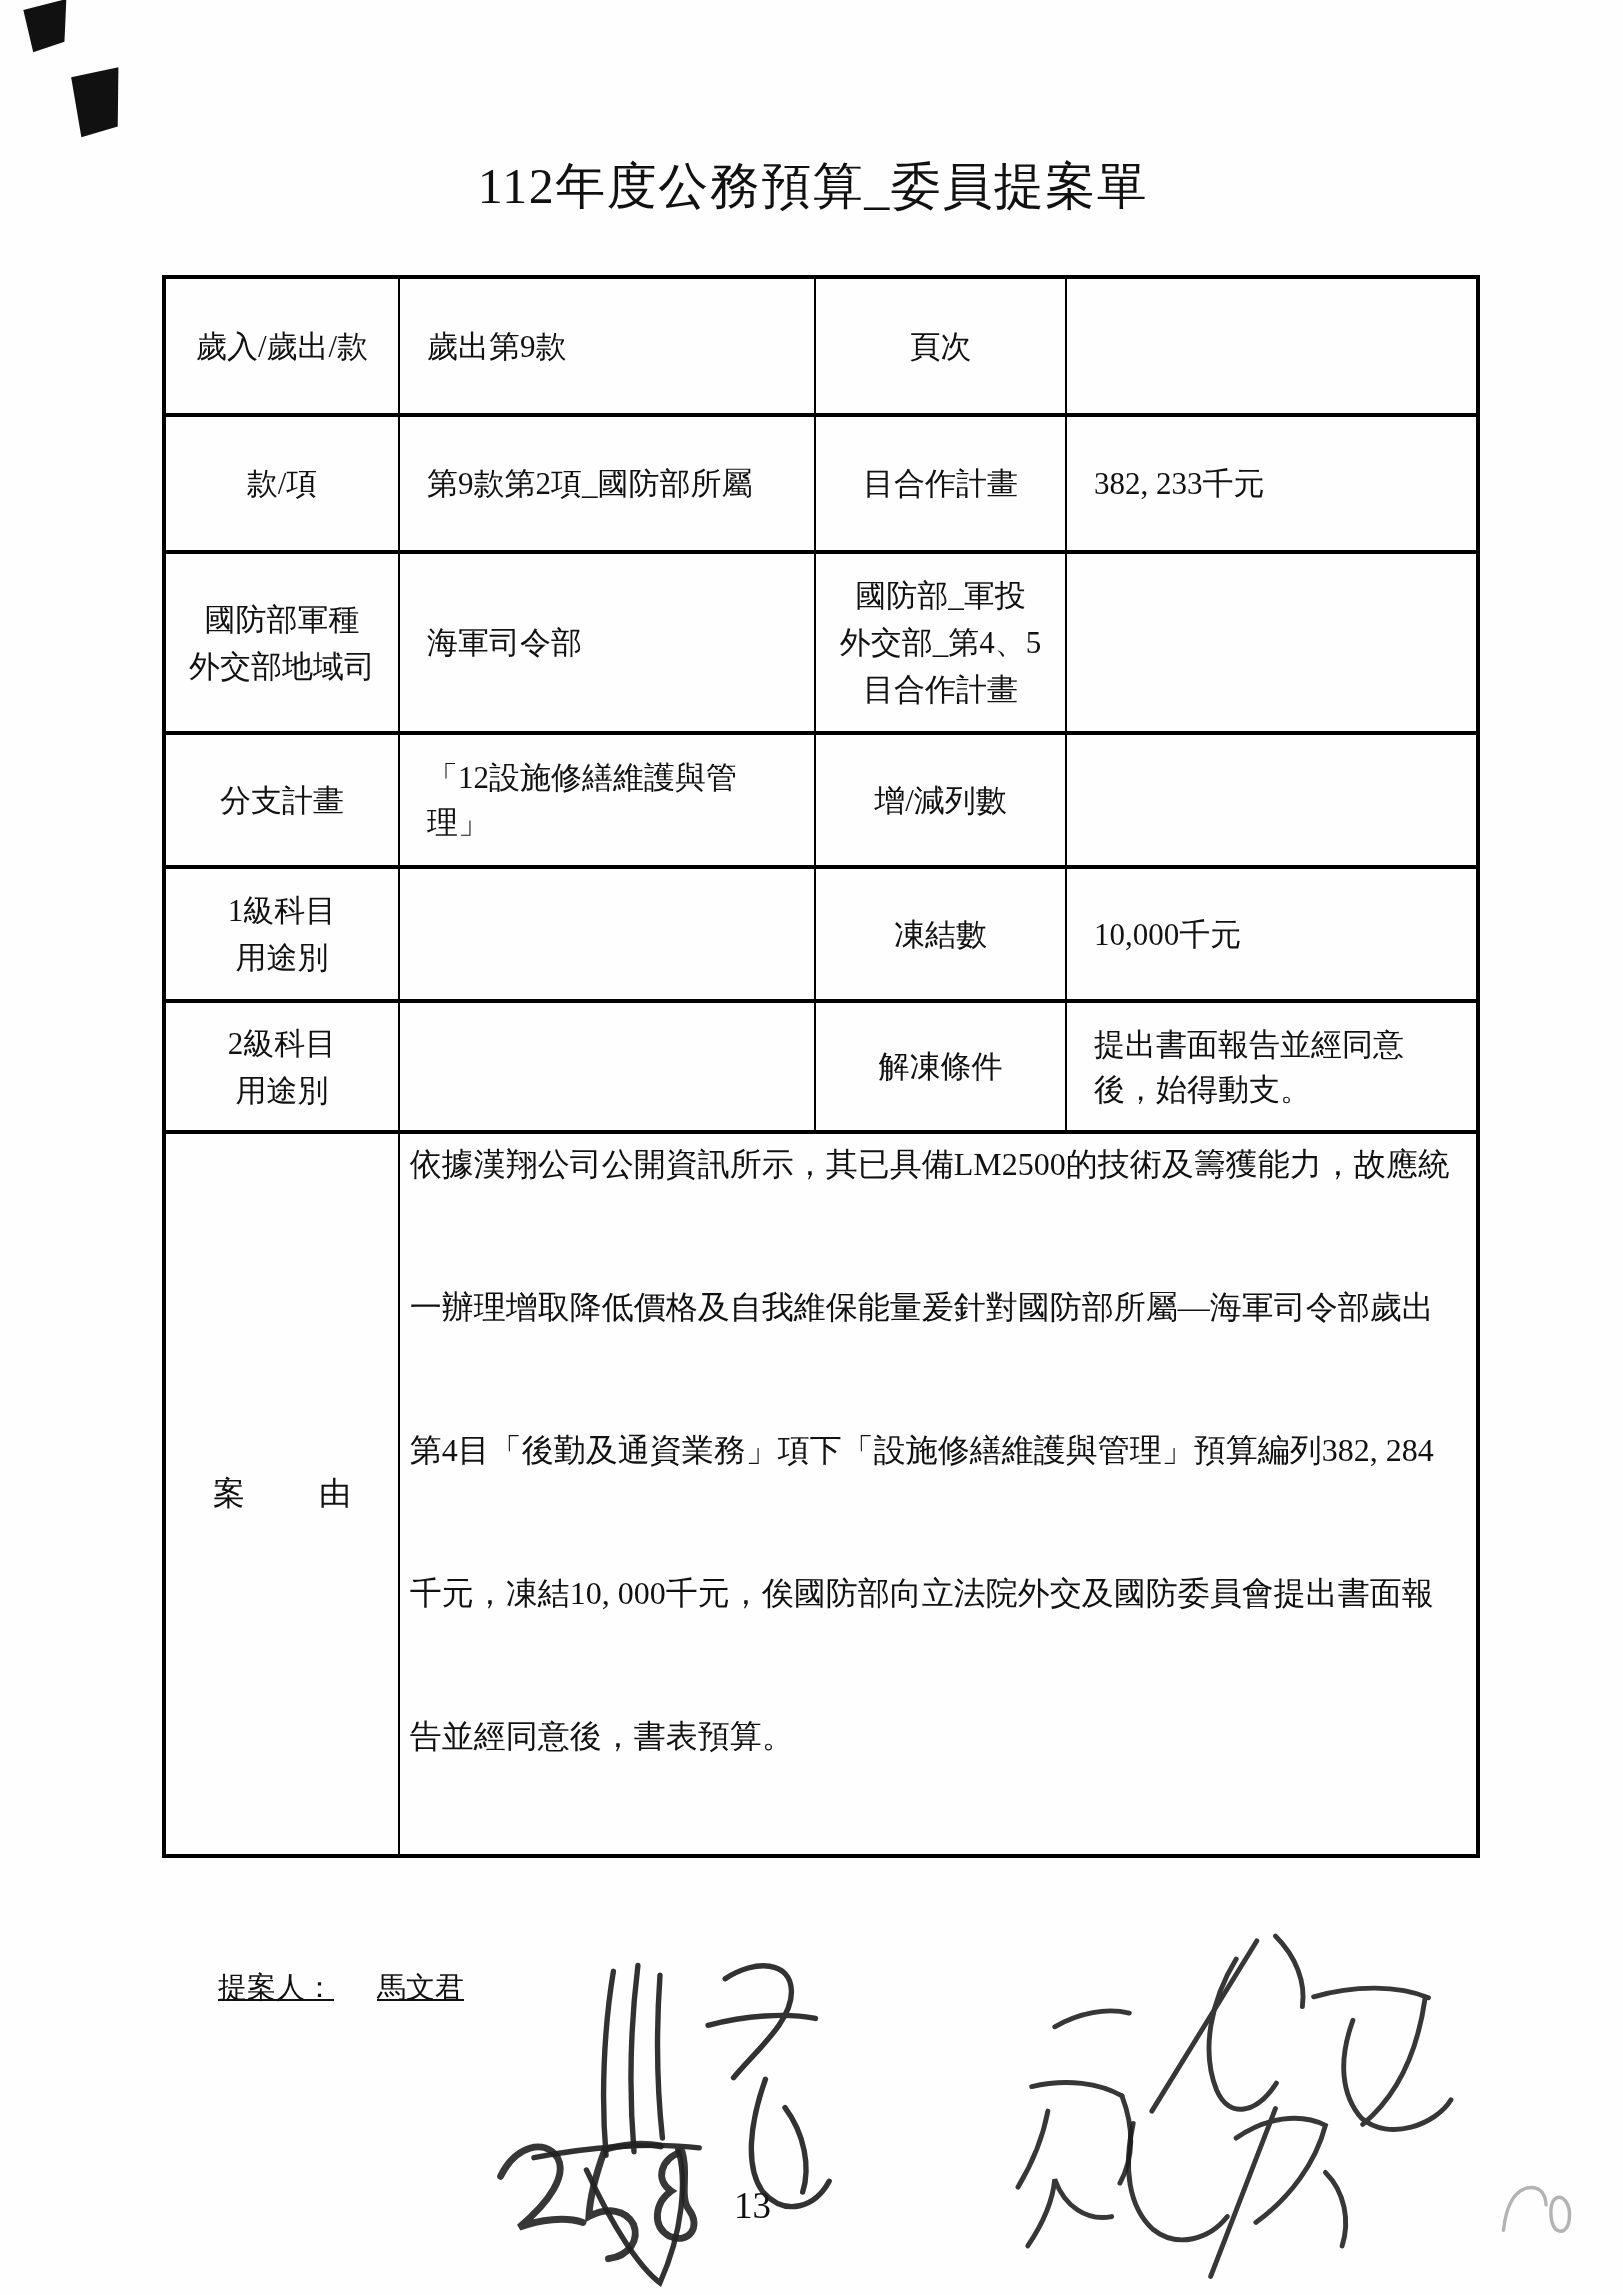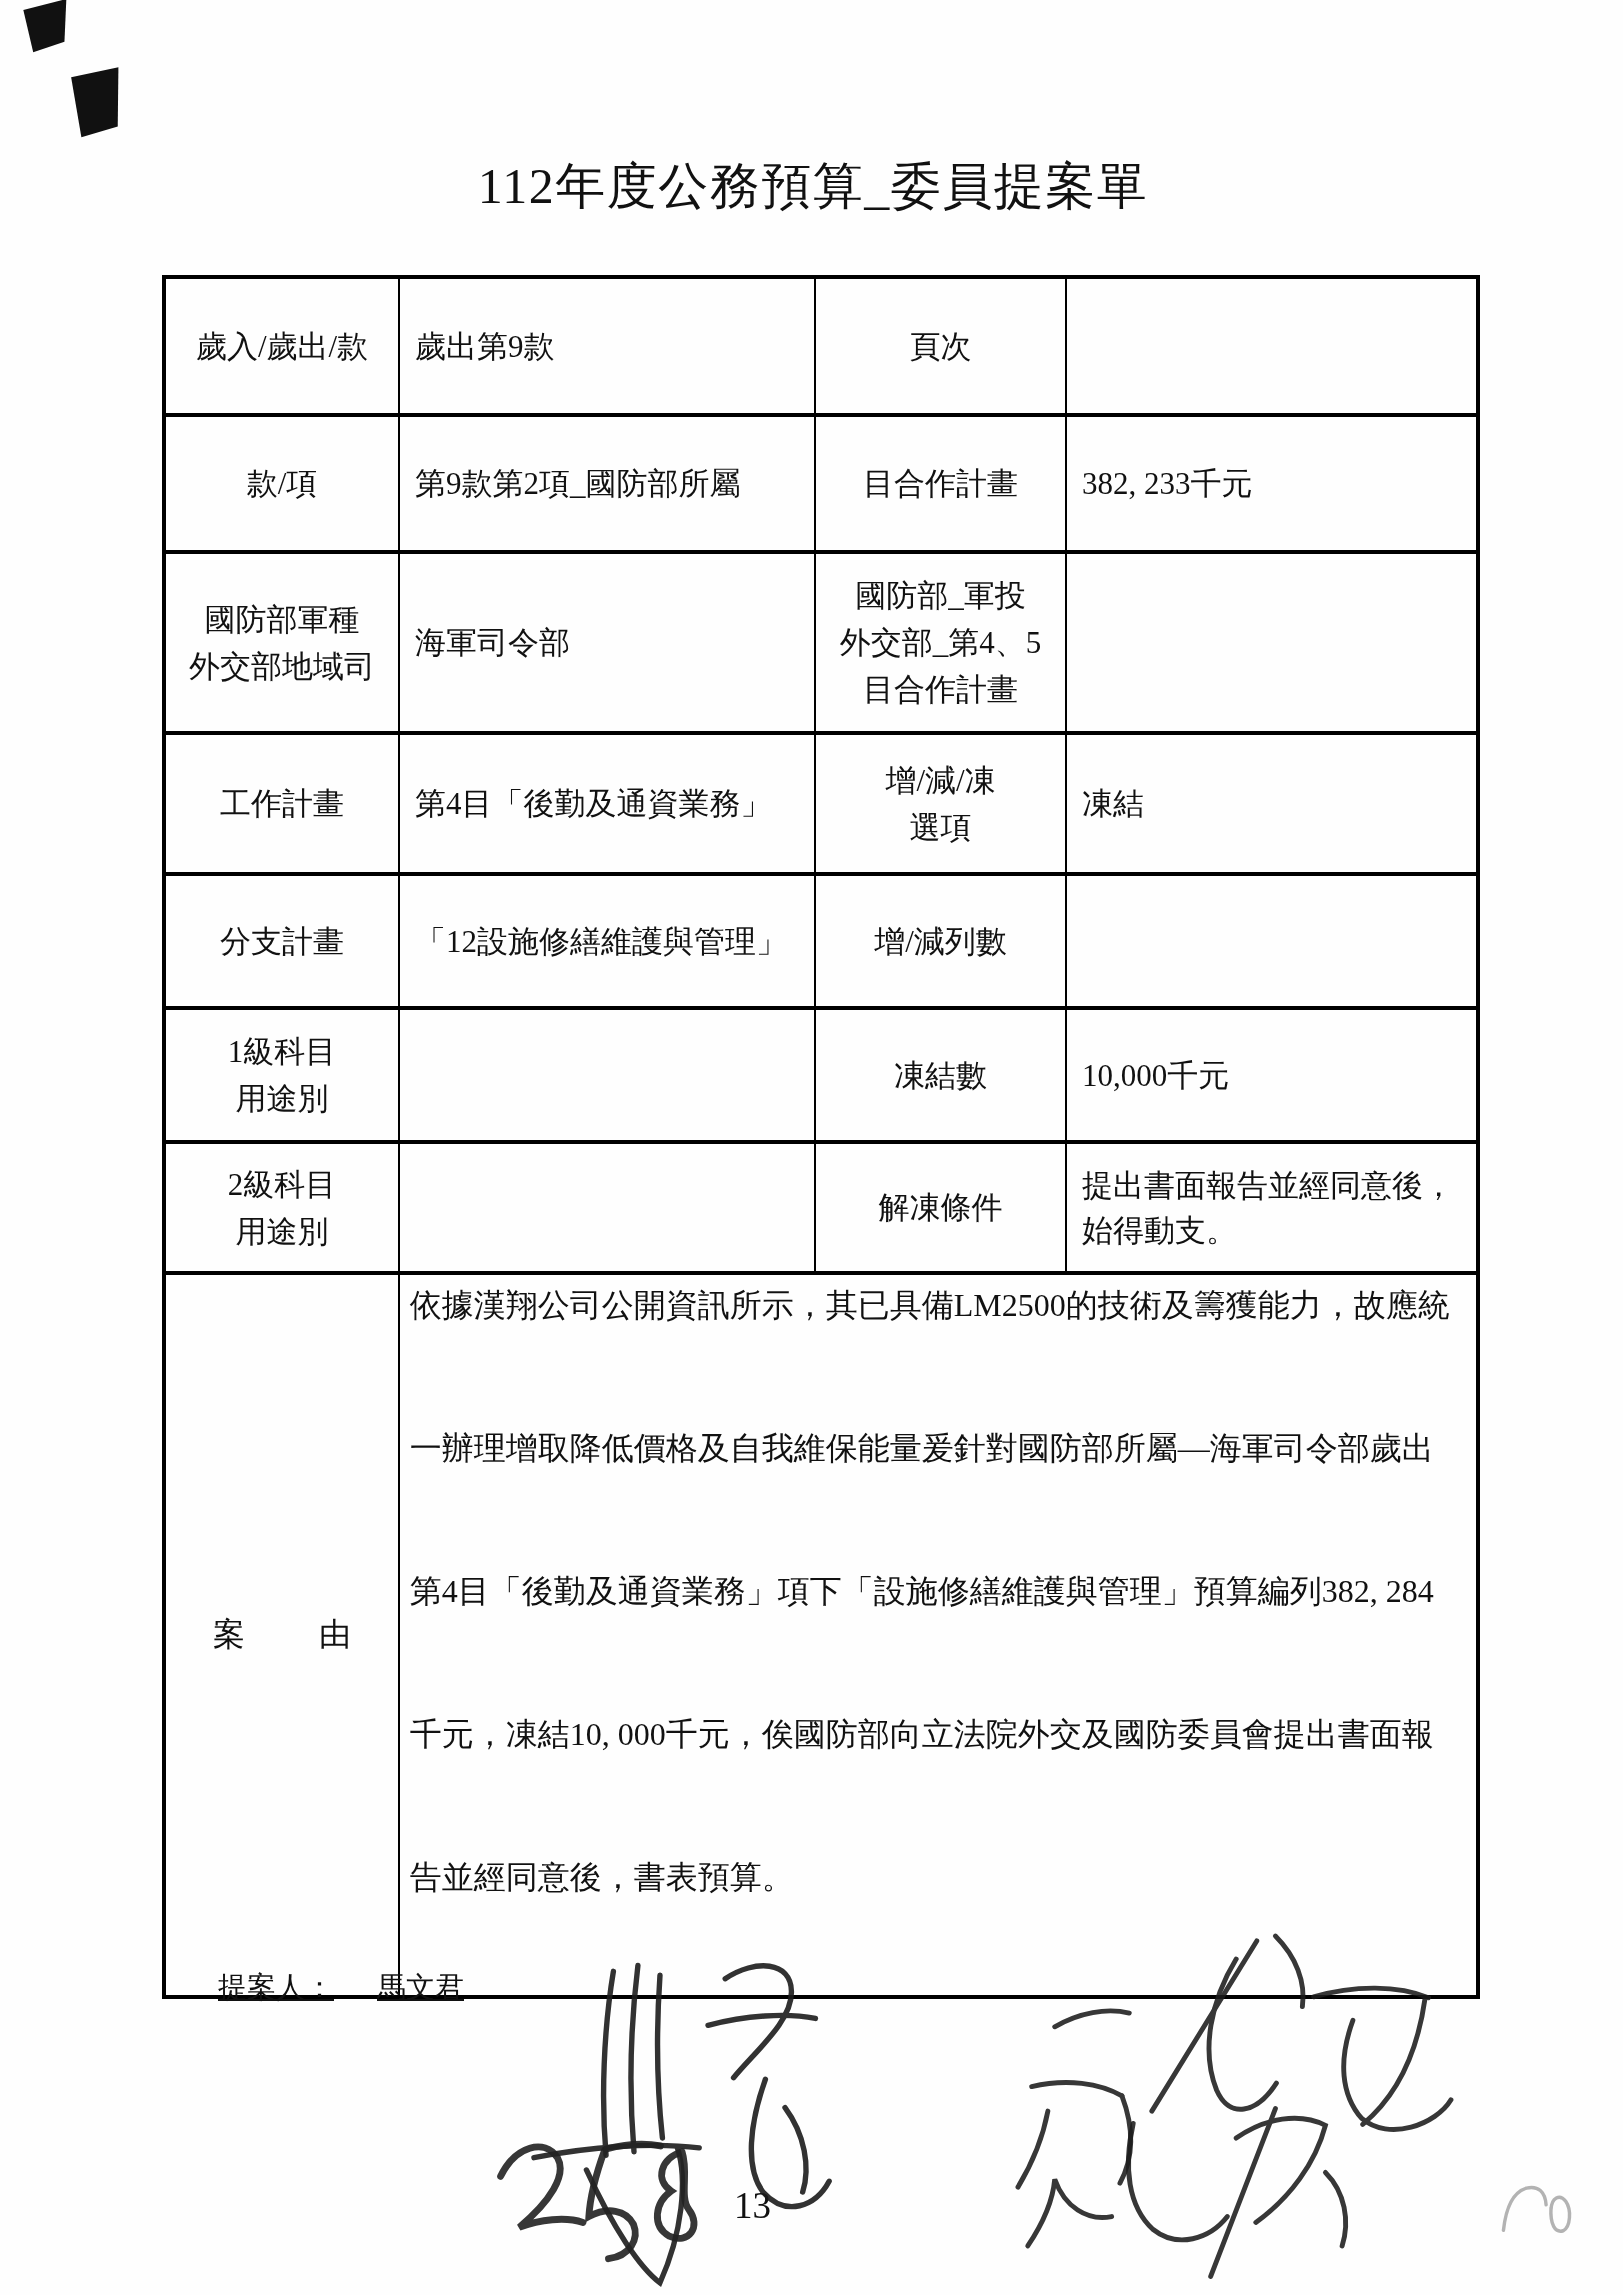--- a/index.html
+++ b/index.html
@@ -20,21 +20,21 @@
   }
   #tbl td{
     border:2px solid #000;border-top-width:4.4px;border-bottom-width:4.4px;
     font-size:31px;vertical-align:middle;overflow:hidden;
   }
   tr.r1{height:138px}  tr.r2{height:137px}  tr.r3{height:181px}
   tr.r4{height:141px}  tr.r5{height:134px}  tr.r6{height:134px}
   tr.r7{height:131px}  tr.r8{height:667px}
   tr.r8 td{border-bottom-width:7.4px;}
   .lab{text-align:center;white-space:pre-line;line-height:47px;}
-  .val{text-align:left;padding:0 15px;line-height:45px;}
+  .val{text-align:left;padding:0 27px;line-height:45px;}
   .case-lab-inner{display:flex;justify-content:center;align-items:center;gap:74px;font-size:32px;}
   .case-content{vertical-align:top;padding:4.9px 3.9px 0 9.8px;}
   .case-line{height:143px;line-height:51px;font-size:32px;white-space:nowrap;}
   
   .abs{position:absolute;white-space:nowrap;}
   #proposer-row{left:218px;top:1968px;font-size:29px;text-decoration:underline;}
   #proposer-name{margin-left:43px;}
   #page-number{left:734px;top:2184px;font-size:37px;}
   svg.overlay{position:absolute;left:0;top:0;pointer-events:none;}
 </style>
@@ -66,27 +66,20 @@
           <td class="val">382, 233千元</td>
         </tr>
         <tr class="r3">
           <td class="lab">國防部軍種
 外交部地域司</td>
           <td class="val">海軍司令部</td>
           <td class="lab">國防部_軍投
 外交部_第4、5
 目合作計畫</td>
           <td class="val"></td>
-        </tr>
-        <tr class="r4">
-          <td class="lab">工作計畫</td>
-          <td class="val">第4目「後勤及通資業務」</td>
-          <td class="lab">增/減/凍
-選項</td>
-          <td class="val">凍結</td>
         </tr>
         <tr class="r5">
           <td class="lab">分支計畫</td>
           <td class="val">「12設施修繕維護與管理」</td>
           <td class="lab">增/減列數</td>
           <td class="val"></td>
         </tr>
         <tr class="r6">
           <td class="lab">1級科目
 用途別</td>

